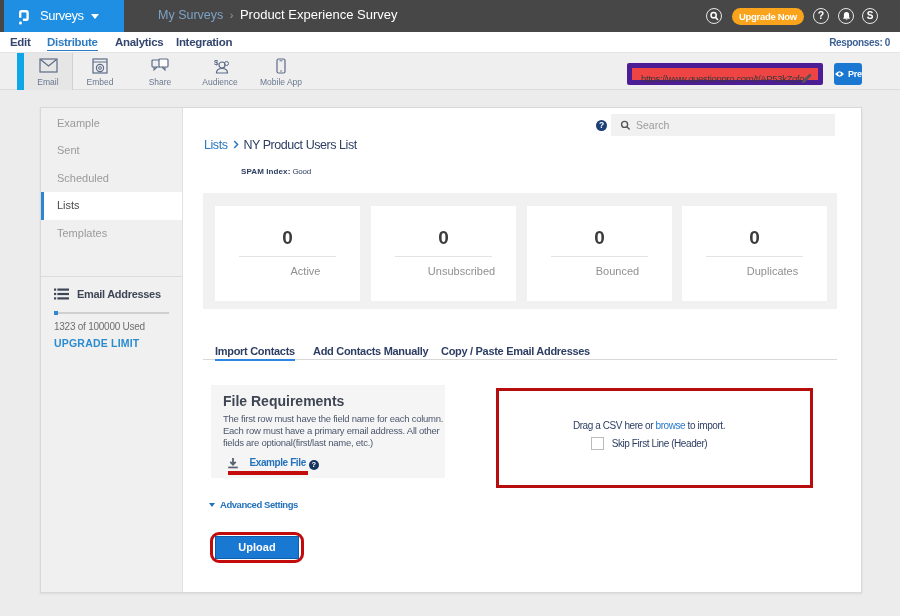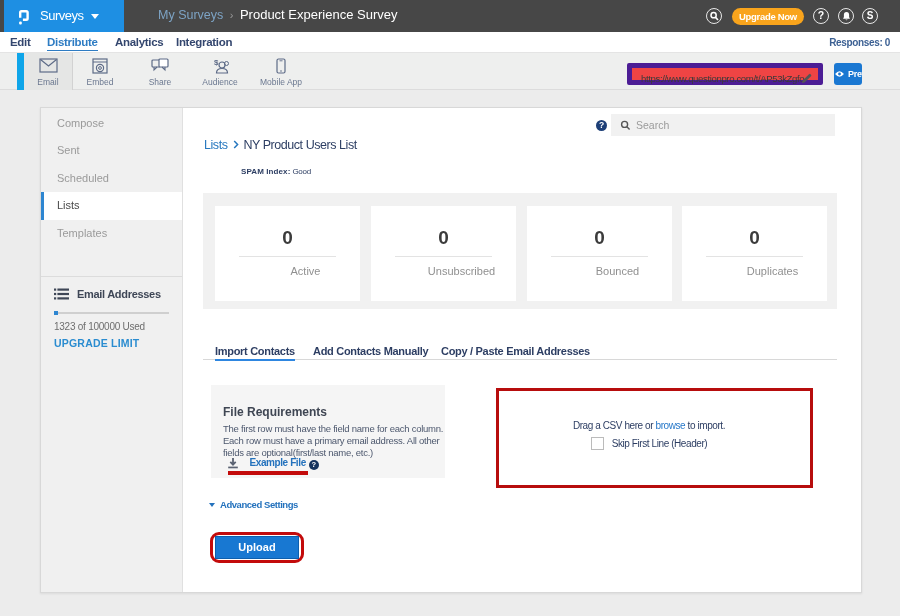--- a/index.html
+++ b/index.html
@@ -68,21 +68,21 @@
 .stat .line { margin:7px auto 0 auto; width:97px; height:1px; background:#e3e3e3; }
 .stat .lbl { margin-top:8px; font-size:11px; color:#909090;padding-left:36px; }
 
 
 #tabs { position:absolute; left:20px; top:233px; width:634px; height:19px; border-bottom:1px solid #d8d8d8; }
 .tab { position:absolute; top:4px; font-size:11px; color:#2d3e63; font-weight:bold; letter-spacing:-0.3px; }
 .tab.on { padding-bottom:2px; border-bottom:2px solid #2e86e0; }
 
 
 #filereq { position:absolute; left:28px; top:277px; width:234px; height:93px; background:#f5f5f5; padding:8px 12px; }
-#filereq .t { font-size:12px; font-weight:bold; color:#3f4653;margin-top:12px; }
+#filereq .t { font-size:14px; font-weight:bold; color:#3f4653; }
 #filereq .b { margin-top:4px; font-size:9.5px; letter-spacing:-0.25px; line-height:12.2px; color:#4d586e; white-space:nowrap; }
 #exrow { position:absolute; left:16px; top:67px; }
 #exrow svg { vertical-align:-3px; }
 #exrow .ex { font-size:10px; letter-spacing:-0.4px; font-weight:bold; color:#2472bd; margin-left:6px; }
 #exq { display:inline-block; width:10px; height:10px; background:#16345e; border-radius:50%; color:#fff; font-size:7.5px; font-weight:bold; text-align:center; line-height:10px; margin-left:3px; vertical-align:-1px; }
 #redline1 { position:absolute; left:17px; top:86px; width:80px; height:4px; background:#c30b0b; }
 
 
 #dragbox { position:absolute; left:313px; top:280px; width:317px; height:100px; border:3px solid #b70d0d; text-align:center; }
 #dragbox .l1 { margin-top:29px; font-size:10px; letter-spacing:-0.42px; color:#2d3e63; padding-right:11px; }
@@ -185,21 +185,21 @@
   </div>
   <div id="previewbtn"><svg width="11" height="8" viewBox="0 0 12 9">
         <path d="M1,4.5 Q6,-1.5 11,4.5 Q6,10.5 1,4.5 Z" fill="#fff"></path>
         <circle cx="6" cy="4.5" r="1.6" fill="#1a78d2"></circle>
       </svg>Preview</div>
 </div>
 
 <div id="card">
   <div id="sidebar">
     <div style="height:1.5px;"></div>
-    <div class="mitem">Compose</div>
+    <div class="mitem">Example</div>
     <div class="mitem">Sent</div>
     <div class="mitem">Scheduled</div>
     <div class="mitem on">Lists</div>
     <div class="mitem">Templates</div>
     <div id="emailsec">
       <div class="hd"><svg width="15" height="12" viewBox="0 0 15 12">
             <rect x="0" y="0.5" width="2.2" height="2.2" fill="#3e4656"></rect>
             <rect x="3.4" y="0.5" width="11.6" height="2.2" fill="#3e4656"></rect>
             <rect x="0" y="4.9" width="2.2" height="2.2" fill="#3e4656"></rect>
             <rect x="3.4" y="4.9" width="11.6" height="2.2" fill="#3e4656"></rect>

